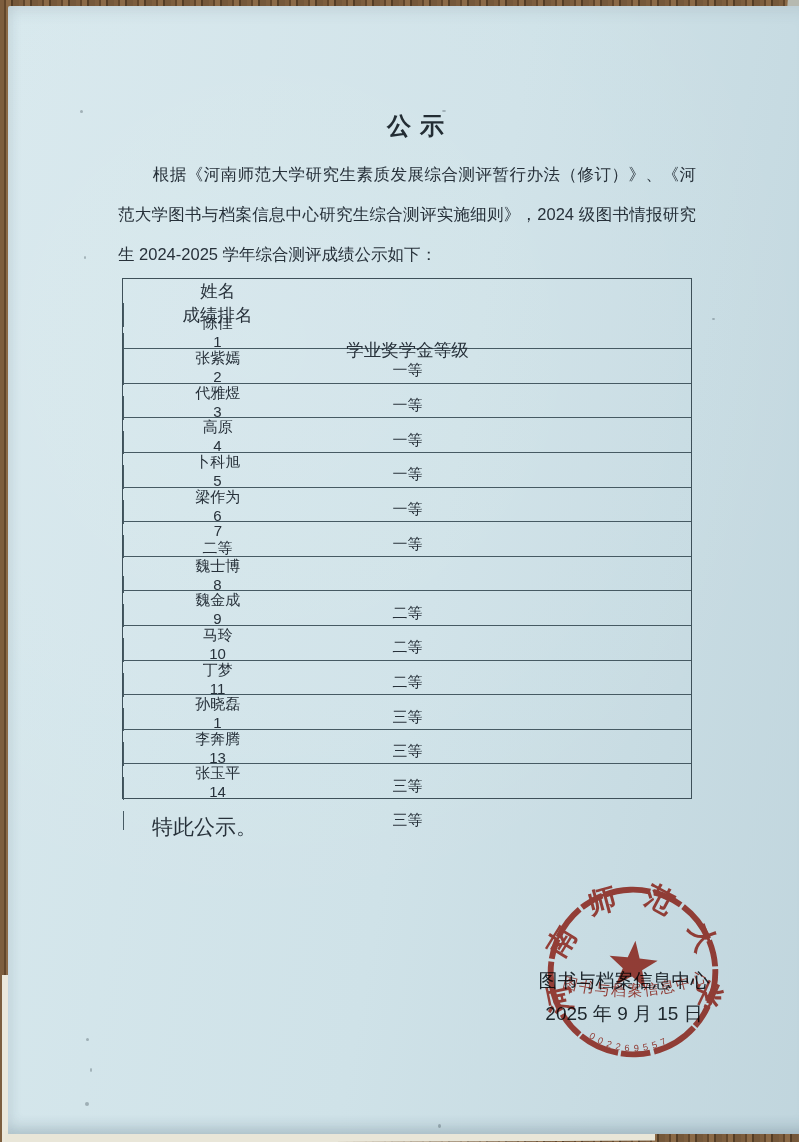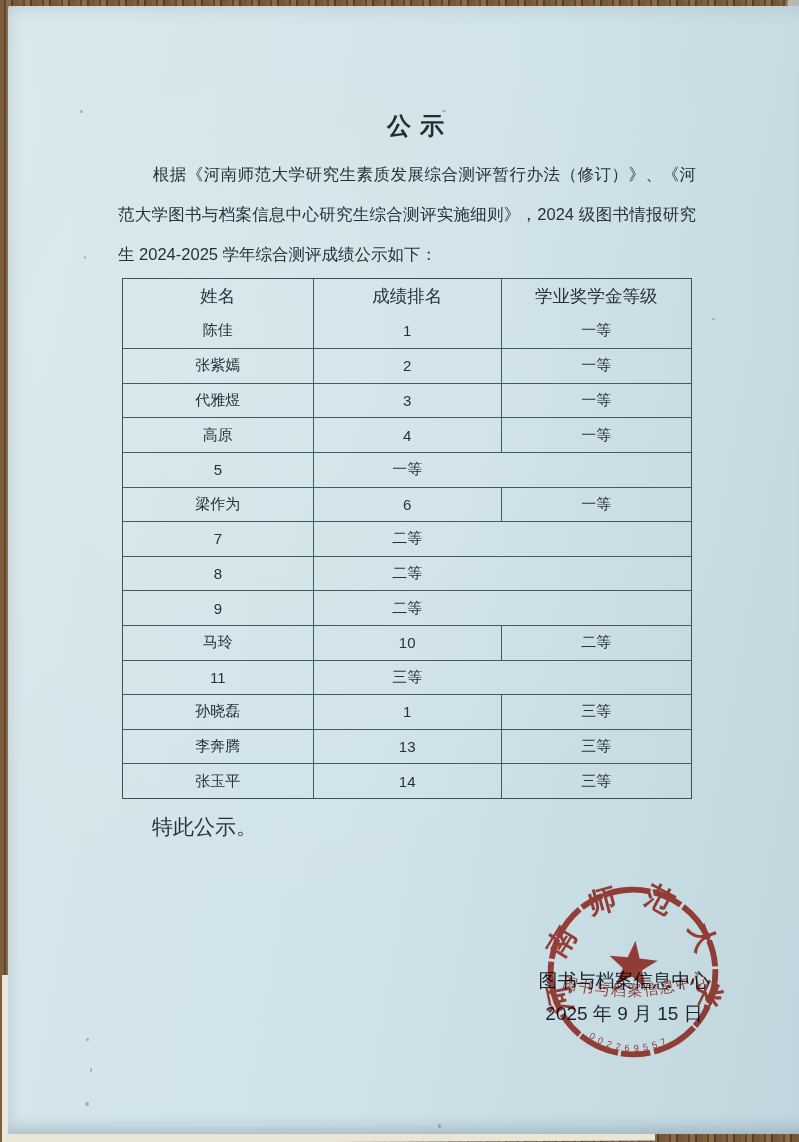--- a/index.html
+++ b/index.html
@@ -31,26 +31,26 @@
   .title{
     position:absolute;left:0;top:104px;width:100%;text-align:center;
     font-size:24px;font-weight:600;letter-spacing:9px;color:#232d34;text-indent:9px;
   }
   .para{position:absolute;left:110px;top:148px;width:578px;font-size:16.5px;color:#27313a;}
   .para .pline{height:40px;line-height:40px;overflow:hidden;white-space:nowrap;}
   .para .pline.j{text-align:justify;text-align-last:justify;white-space:normal;}
   .para .pline.indent{text-indent:2.1em;}
   
   .rtable{position:absolute;left:114px;top:272px;width:568px;border:1.5px solid #3e5059;}
-  .trow{display:flex;height:34.6px;box-sizing:border-box;}
+  .trow{display:flex;height:34.6px;box-sizing:border-box;flex-direction:column;}
   .trow + .trow{border-top:1px solid #465a63;}
   .tcell{display:flex;align-items:center;justify-content:center;font-size:15px;color:#27313a;box-sizing:border-box;}
   .tcell:nth-child(1){width:33.4%;}
   .tcell:nth-child(2){width:33.1%;border-left:1px solid #465a63;text-align:right;}
-  .tcell:nth-child(3){flex:1;border-left:1px solid #465a63;}
+  .tcell:nth-child(3){flex:1;border-left:1px solid #465a63;margin-top:11px;}
   .trow.thead .tcell{font-size:17.5px;}
   .closing{position:absolute;left:144px;top:807px;font-size:21px;color:#27313a;}
   
   .sig{position:absolute;left:512px;top:958px;width:208px;text-align:center;
        font-size:19px;line-height:33px;color:#1d262c;}
   
   .seal{position:absolute;left:527px;top:868px;width:196px;height:196px;
         mix-blend-mode:multiply;opacity:.93;transform:rotate(-2deg);}
   
   .speck{position:absolute;background:rgba(60,75,82,.35);border-radius:50%;}
@@ -93,46 +93,50 @@
           <div class="tcell">代雅煜</div>
           <div class="tcell">3</div>
           <div class="tcell">一等</div>
         </div>
         <div class="trow">
           <div class="tcell">高原</div>
           <div class="tcell">4</div>
           <div class="tcell">一等</div>
         </div>
         <div class="trow">
+          <div class="tcell">卜科旭</div>
           <div class="tcell">5</div>
           <div class="tcell">一等</div>
         </div>
         <div class="trow">
           <div class="tcell">梁作为</div>
           <div class="tcell">6</div>
           <div class="tcell">一等</div>
         </div>
         <div class="trow">
           <div class="tcell">7</div>
           <div class="tcell">二等</div>
         </div>
         <div class="trow">
+          <div class="tcell">魏士博</div>
           <div class="tcell">8</div>
           <div class="tcell">二等</div>
         </div>
         <div class="trow">
+          <div class="tcell">魏金成</div>
           <div class="tcell">9</div>
           <div class="tcell">二等</div>
         </div>
         <div class="trow">
           <div class="tcell">马玲</div>
           <div class="tcell">10</div>
           <div class="tcell">二等</div>
         </div>
         <div class="trow">
+          <div class="tcell">丁梦</div>
           <div class="tcell">11</div>
           <div class="tcell">三等</div>
         </div>
         <div class="trow">
           <div class="tcell">孙晓磊</div>
           <div class="tcell">1</div>
           <div class="tcell">三等</div>
         </div>
         <div class="trow">
           <div class="tcell">李奔腾</div>

